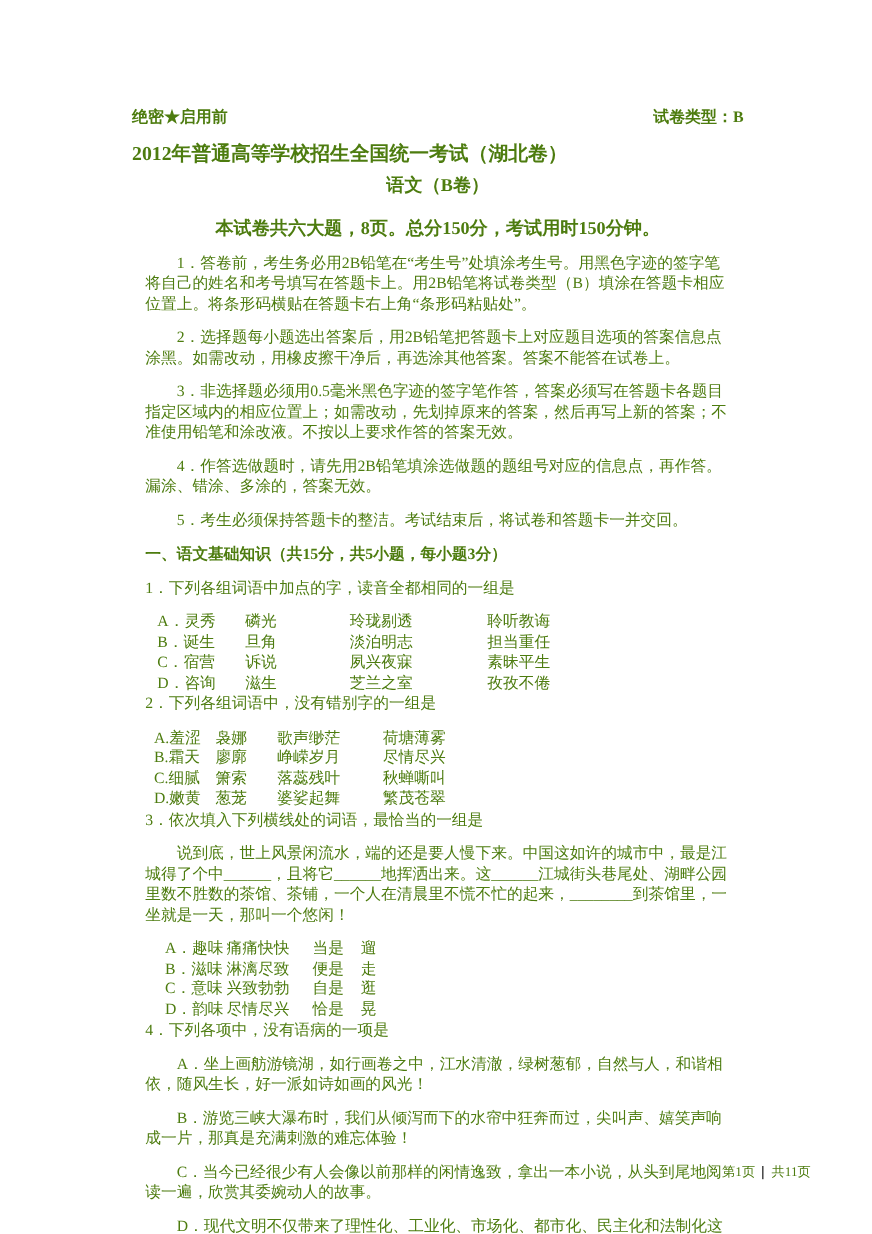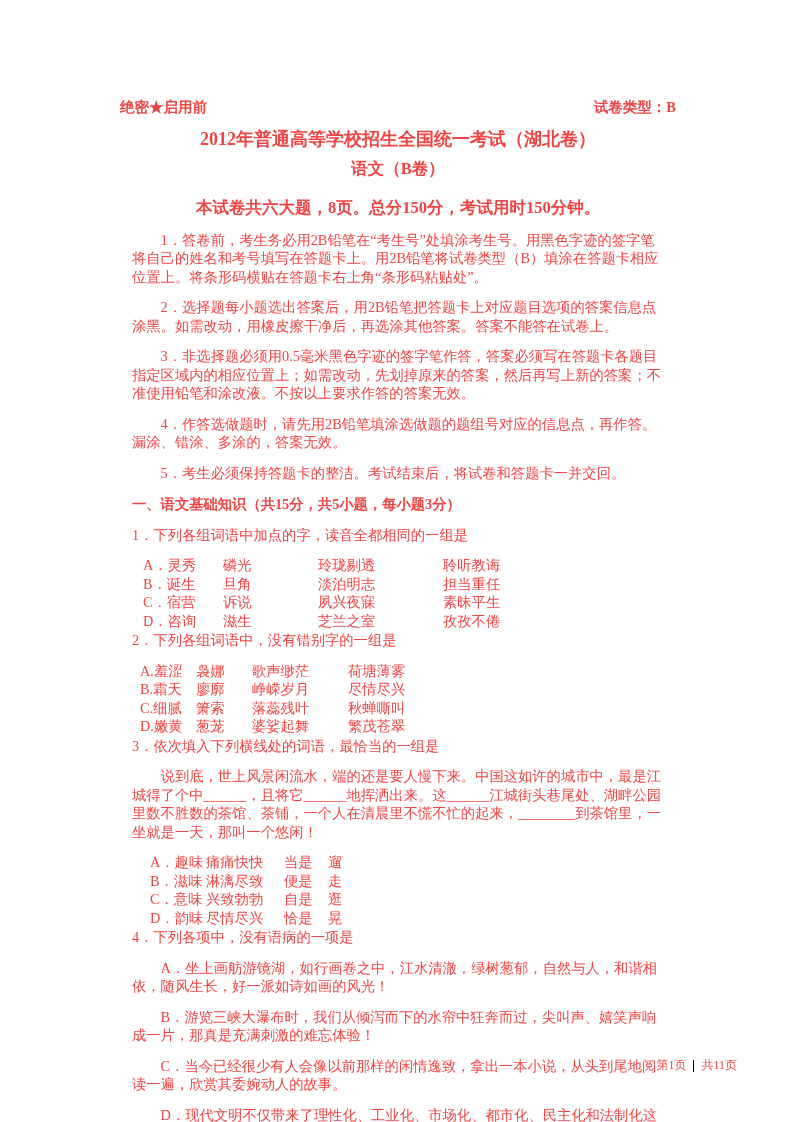--- a/index.html
+++ b/index.html
@@ -1,36 +1,35 @@
 <!DOCTYPE html>
 <html><head>
 <meta charset="utf-8">
 <style>
   html, body { margin: 0; padding: 0; background: #ffffff; }
   .page {
     position: relative;
     width: 793px;
     height: 1122px;
     background: #ffffff;
-    color: #ef4444;
+    color: #4d7c0f;
     font-family: "Liberation Serif", "DejaVu Serif", serif;
     font-size: 14.3px;
     line-height: 18.5px;
     padding: 98px 117px 0 120px;
     box-sizing: border-box;
     overflow: hidden;
   }
   .header-row {
     display: flex;
     justify-content: space-between;
     font-weight: bold;
     font-size: 14.5px;
   }
   .title {
-    text-align: center;
     font-size: 18px;
     font-weight: bold;
     margin: 10px 0 0 0;
     line-height: 24px;
   }
   .subtitle {
     text-align: center;
     font-size: 16.5px;
     font-weight: bold;
     margin: 7px 0 0 0;

